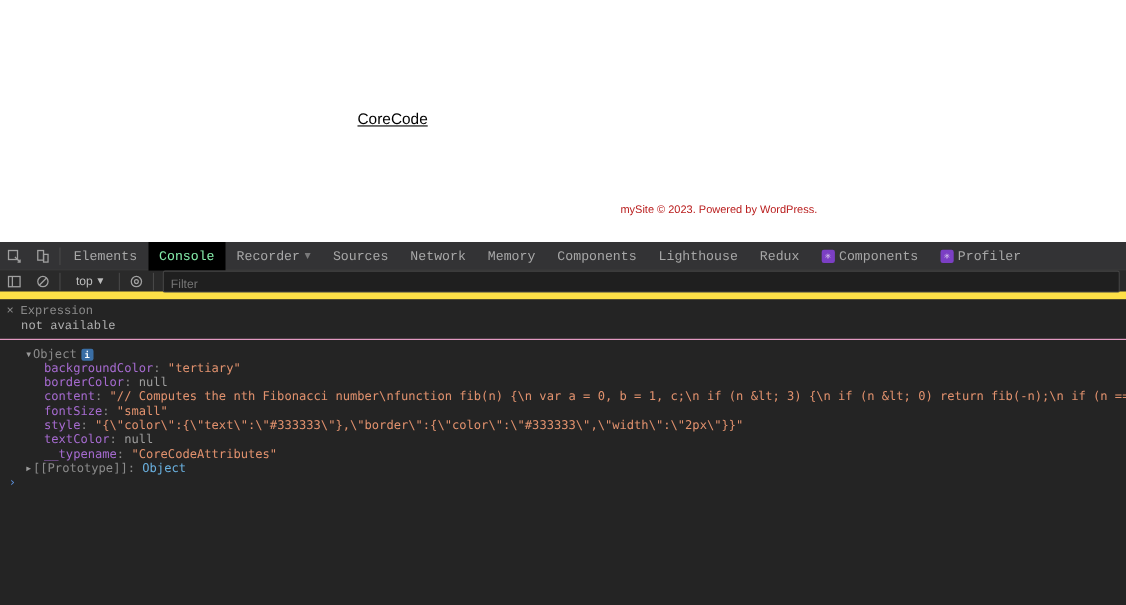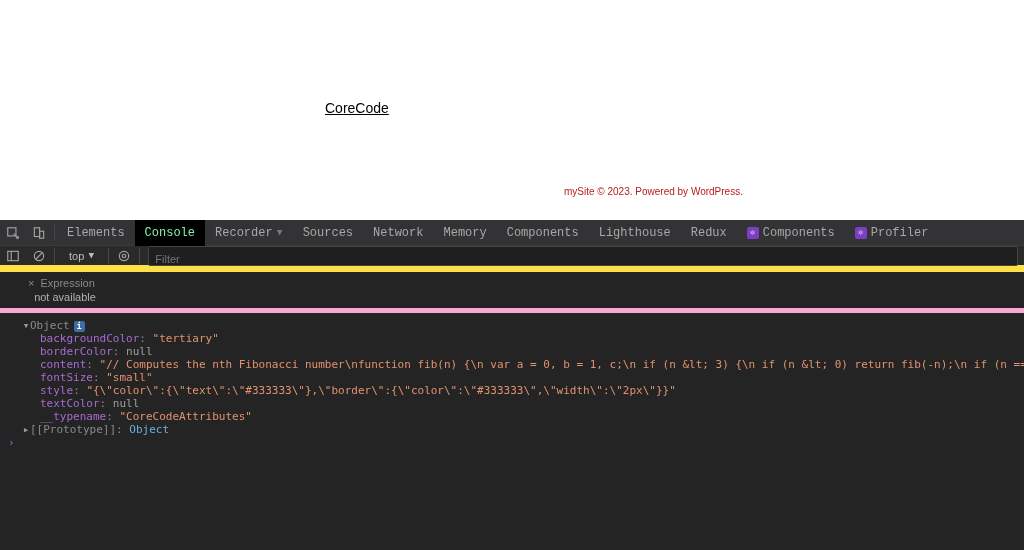--- a/index.html
+++ b/index.html
@@ -19,21 +19,21 @@
   .ext-ic { width:12px;height:12px;display:inline-flex;align-items:center;justify-content:center;background:#7b3fc4;color:#fff;font-size:8px;border-radius:2px;font-weight:700; }
 
   .toolbar-row { display:flex; align-items:center; height:26px; background:#2a2a2a; border-bottom:7px solid #fde047; }
   .t-btn { height:26px; width:26px; display:flex; align-items:center; justify-content:center; color:#a0a0a0; cursor:pointer; }
   .t-btn svg { width:14px;height:14px;stroke:#a0a0a0;fill:none;stroke-width:2; }
   .ctx { display:flex; align-items:center; padding:0 8px; height:20px; margin:0 4px; color:#bcbcbc; gap:4px; font-size:11px; cursor:pointer; }
   .tri { width:6px;height:6px; display:inline-block; background:#bcbcbc; clip-path: polygon(100% 0, 50% 100%, 0 0); }
   .filter-wrap { flex:1; height:20px; margin:0 6px; background:#1f1f1f; border:1px solid #444; border-radius:2px; display:flex; align-items:flex-end; }
   .filter { width:100%; border:none; background:transparent; color:#ddd; font-size:11px; padding:0 6px; outline:none; }
 
-  .watch-row { padding:4px 28px; border-bottom:5px solid #f9a8d4; font-family: Liberation Sans, sans-serif; font-size:11px; line-height:14px; color:#8a8a8a; }
+  .watch-row { padding:4px 6px; border-bottom:1px solid #f9a8d4; font-family: Liberation Mono, monospace; font-size:11px; line-height:14px; color:#8a8a8a; }
   .watch-close { color:#888; margin-right:6px; cursor:pointer; }
   .watch-val { color:#b0b0b0; }
 
   .console-body { font-family: Menlo, Consolas, monospace; font-size:11px; line-height:13px; padding:6px 8px 6px 4px; color:#cfcfcf; overflow:hidden; white-space:nowrap; }
   .row { white-space:nowrap; }
   .caret { display:inline-block; width:8px; text-align:center; color:#9a9a9a; cursor:pointer; }
   .key    { color:#a66bd0; }
   .str    { color:#e2926e; }
   .str-lit{ color:#6ab1e0; }
   .null   { color:#9e9e9e; }

